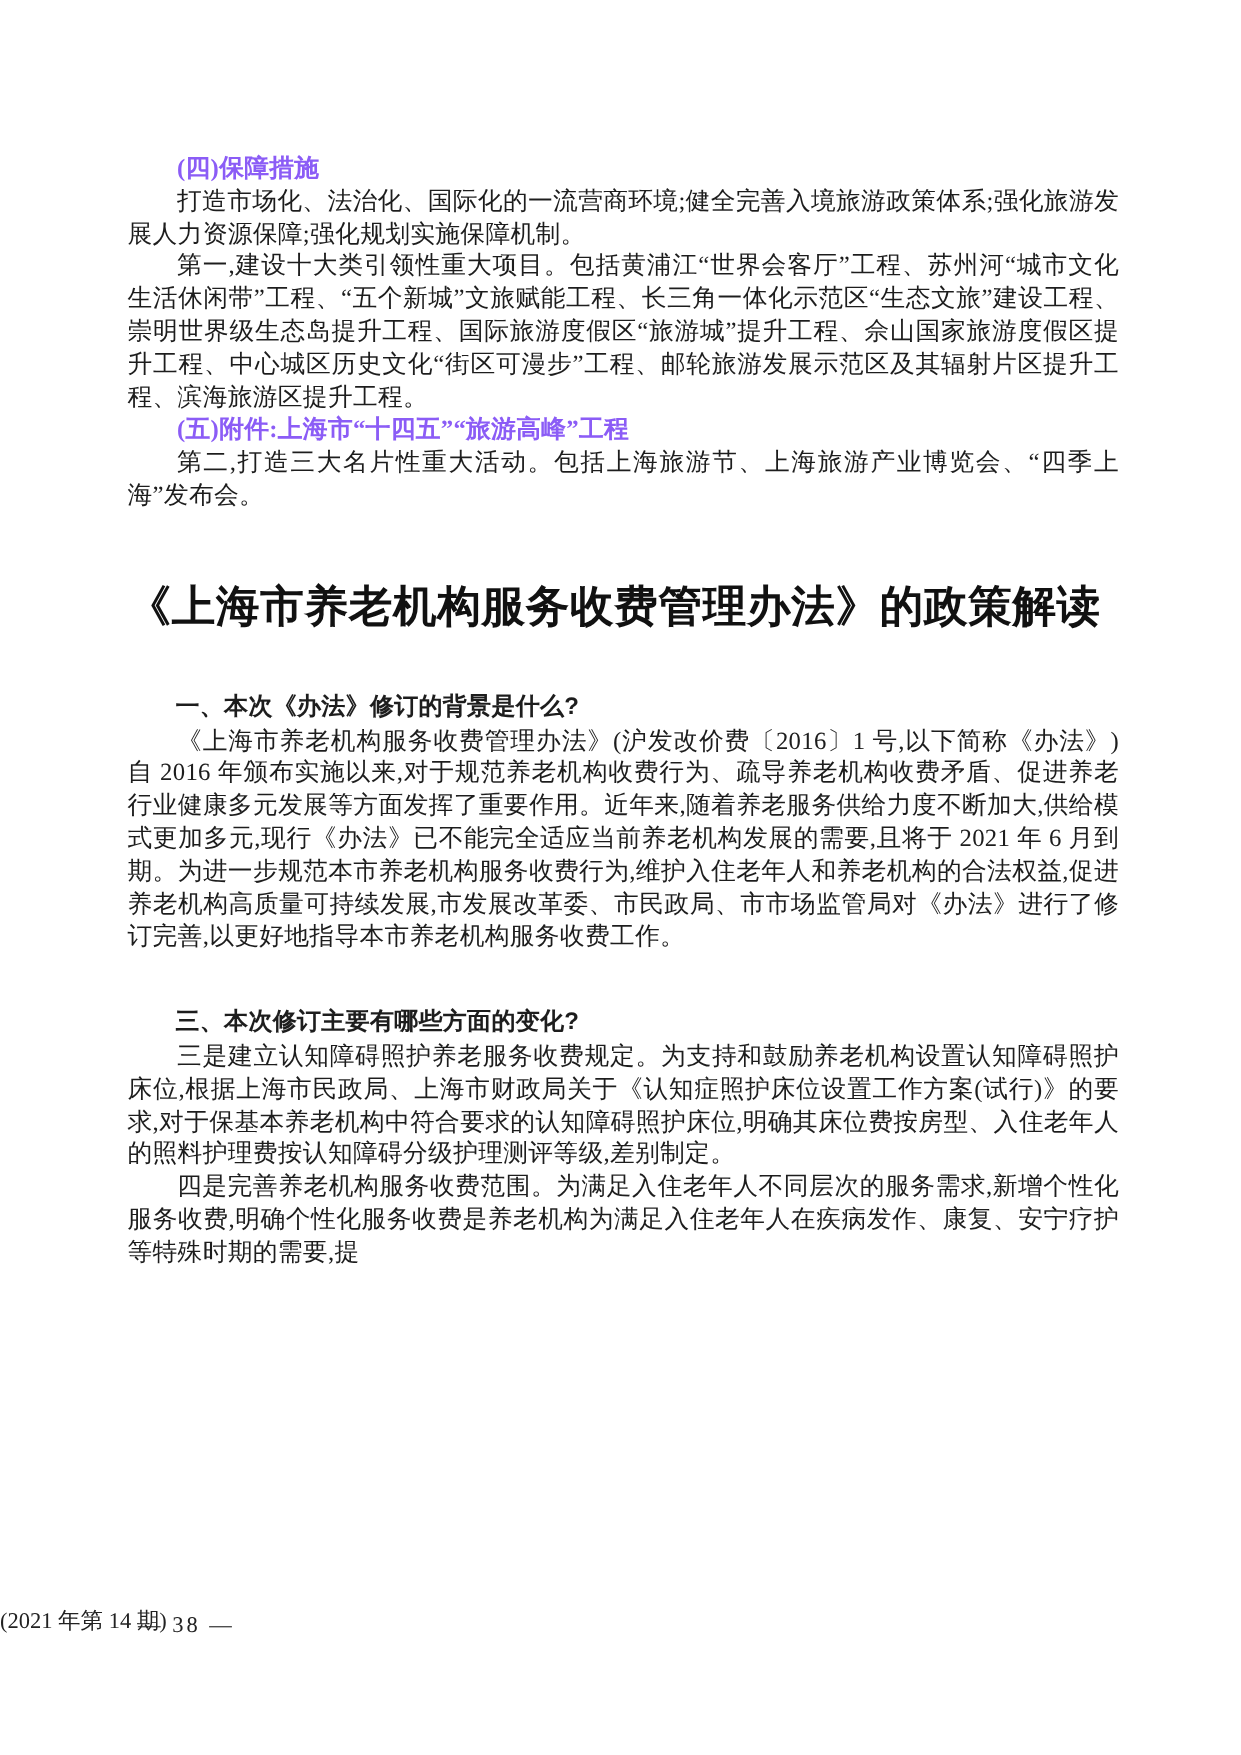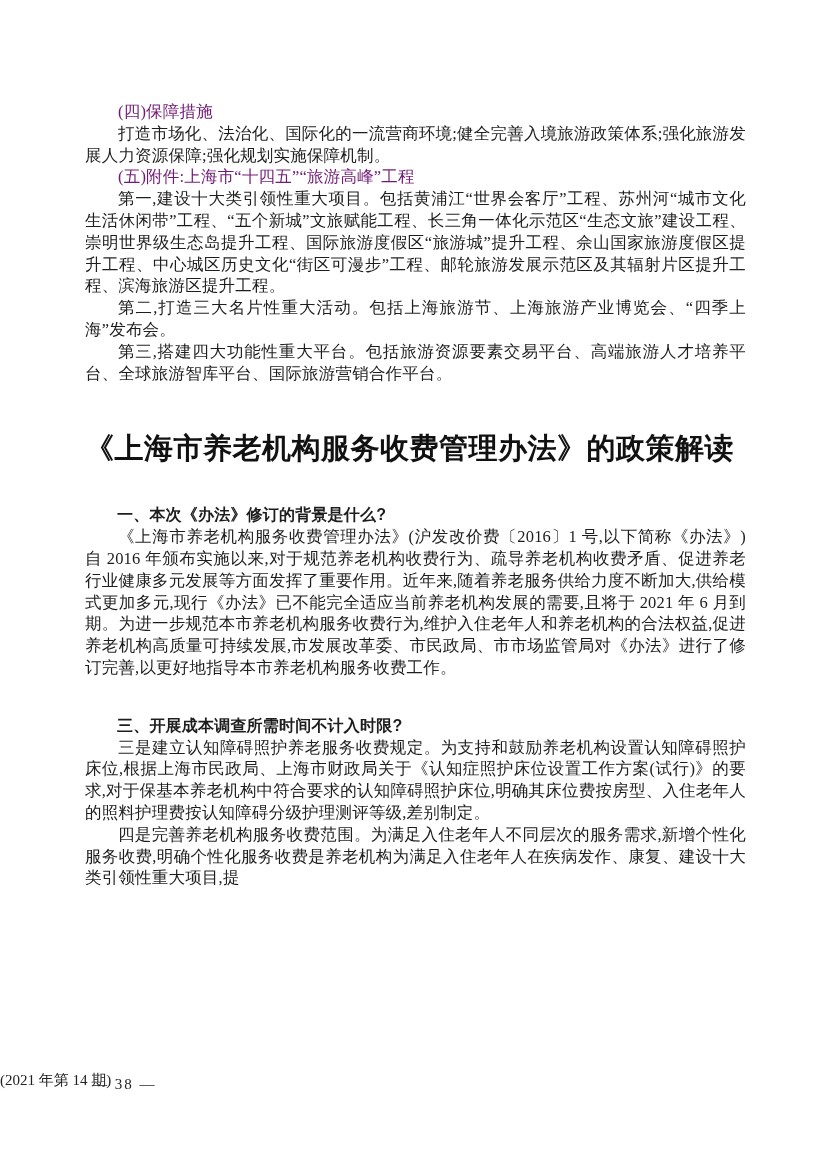--- a/index.html
+++ b/index.html
@@ -24,22 +24,22 @@
   }
   .par {
     margin: 0;
     font-size: 16.5px;
     line-height: 21.8px;
     text-align: justify;
     text-indent: 2em;
     letter-spacing: 0.2px;
   }
   .kaiti {
-    font-weight: 400;
-    color: #701a75;
+    font-weight: 700;
+    color: #8b5cf6;
   }
   .qa-heading {
     font-weight: 700;
     font-family: "Liberation Sans", "DejaVu Sans", sans-serif;
     font-size: 16px;
     margin-top: 36px;
   }
   .article-title {
     margin: 44px 0 31px 0;
     font-size: 29px;
@@ -70,32 +70,31 @@
   }
 </style>
 </head>
 <body>
 
 <div class="page">
   <div class="content">
 
     <p class="par kaiti">(四)保障措施</p>
     <p class="par">打造市场化、法治化、国际化的一流营商环境;健全完善入境旅游政策体系;强化旅游发展人力资源保障;强化规划实施保障机制。</p>
+    <p class="par">第一,建设十大类引领性重大项目。包括黄浦江“世界会客厅”工程、苏州河“城市文化生活休闲带”工程、“五个新城”文旅赋能工程、长三角一体化示范区“生态文旅”建设工程、崇明世界级生态岛提升工程、国际旅游度假区“旅游城”提升工程、佘山国家旅游度假区提升工程、中心城区历史文化“街区可漫步”工程、邮轮旅游发展示范区及其辐射片区提升工程、滨海旅游区提升工程。</p>
     <p class="par kaiti">(五)附件:上海市“十四五”“旅游高峰”工程</p>
-    <p class="par">第一,建设十大类引领性重大项目。包括黄浦江“世界会客厅”工程、苏州河“城市文化生活休闲带”工程、“五个新城”文旅赋能工程、长三角一体化示范区“生态文旅”建设工程、崇明世界级生态岛提升工程、国际旅游度假区“旅游城”提升工程、佘山国家旅游度假区提升工程、中心城区历史文化“街区可漫步”工程、邮轮旅游发展示范区及其辐射片区提升工程、滨海旅游区提升工程。</p>
     <p class="par">第二,打造三大名片性重大活动。包括上海旅游节、上海旅游产业博览会、“四季上海”发布会。</p>
-    <p class="par">第三,搭建四大功能性重大平台。包括旅游资源要素交易平台、高端旅游人才培养平台、全球旅游智库平台、国际旅游营销合作平台。</p>
 
     <h1 class="article-title">《上海市养老机构服务收费管理办法》的政策解读</h1>
 
     <p class="par qa-heading">一、本次《办法》修订的背景是什么?</p>
     <p class="par">《上海市养老机构服务收费管理办法》(沪发改价费〔2016〕1 号,以下简称《办法》)自 2016 年颁布实施以来,对于规范养老机构收费行为、疏导养老机构收费矛盾、促进养老行业健康多元发展等方面发挥了重要作用。近年来,随着养老服务供给力度不断加大,供给模式更加多元,现行《办法》已不能完全适应当前养老机构发展的需要,且将于 2021 年 6 月到期。为进一步规范本市养老机构服务收费行为,维护入住老年人和养老机构的合法权益,促进养老机构高质量可持续发展,市发展改革委、市民政局、市市场监管局对《办法》进行了修订完善,以更好地指导本市养老机构服务收费工作。</p>
 
 
-    <p class="par qa-heading">三、开展成本调查所需时间不计入时限?</p>
+    <p class="par qa-heading">三、本次修订主要有哪些方面的变化?</p>
     <p class="par">三是建立认知障碍照护养老服务收费规定。为支持和鼓励养老机构设置认知障碍照护床位,根据上海市民政局、上海市财政局关于《认知症照护床位设置工作方案(试行)》的要求,对于保基本养老机构中符合要求的认知障碍照护床位,明确其床位费按房型、入住老年人的照料护理费按认知障碍分级护理测评等级,差别制定。</p>
-    <p class="par">四是完善养老机构服务收费范围。为满足入住老年人不同层次的服务需求,新增个性化服务收费,明确个性化服务收费是养老机构为满足入住老年人在疾病发作、康复、建设十大类引领性重大项目,提</p>
+    <p class="par">四是完善养老机构服务收费范围。为满足入住老年人不同层次的服务需求,新增个性化服务收费,明确个性化服务收费是养老机构为满足入住老年人在疾病发作、康复、安宁疗护等特殊时期的需要,提</p>
 
   </div>
 
   <div class="footer-issue">(2021 年第 14 期)</div>
   <div class="footer-pageno">—  38  —</div>
 </div>
 
 </body></html>

